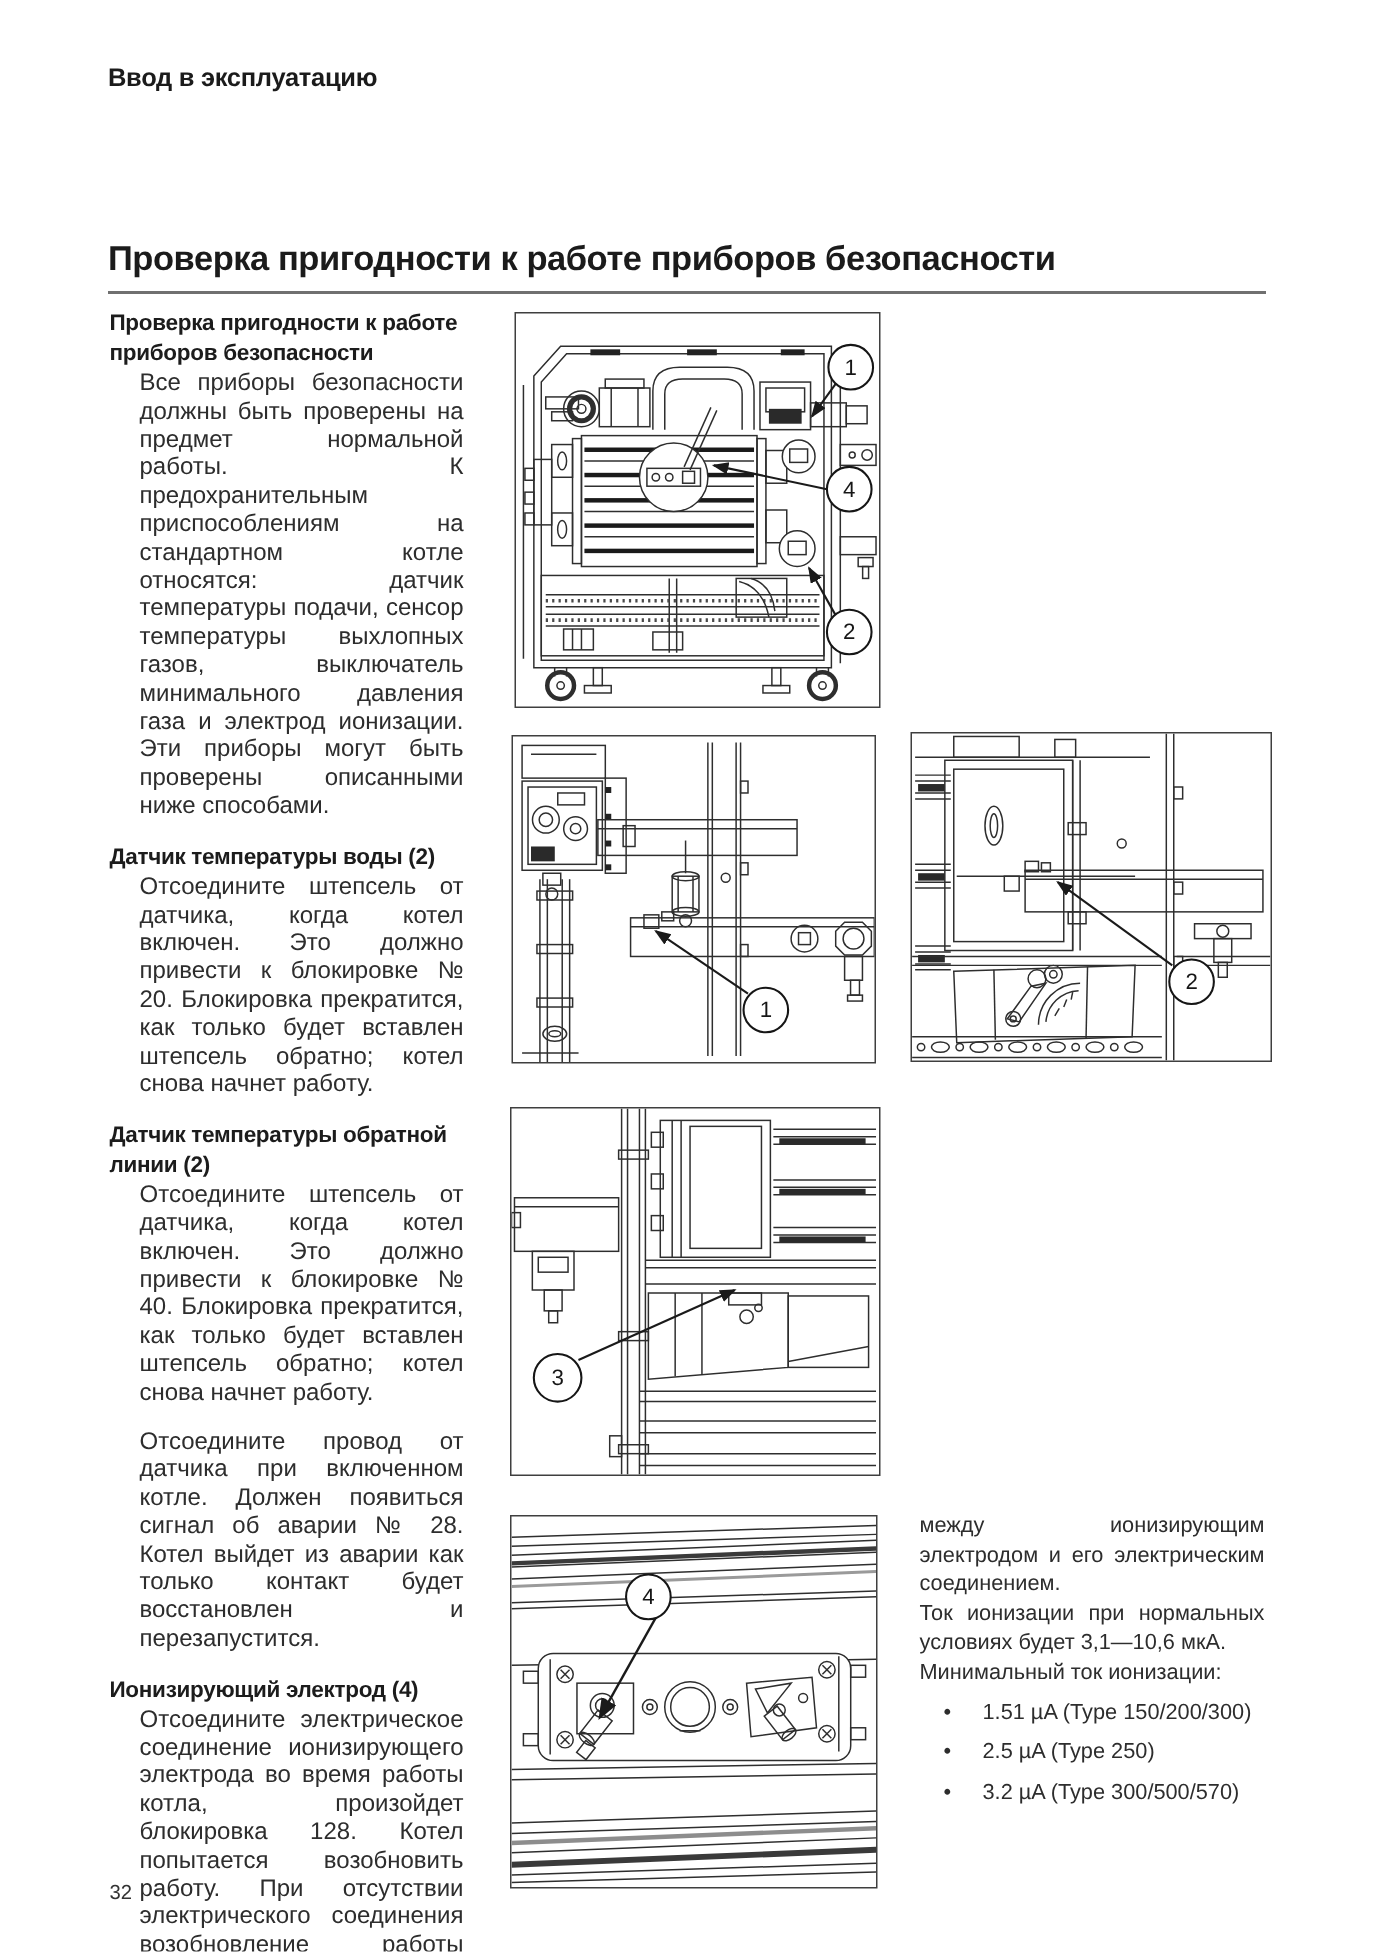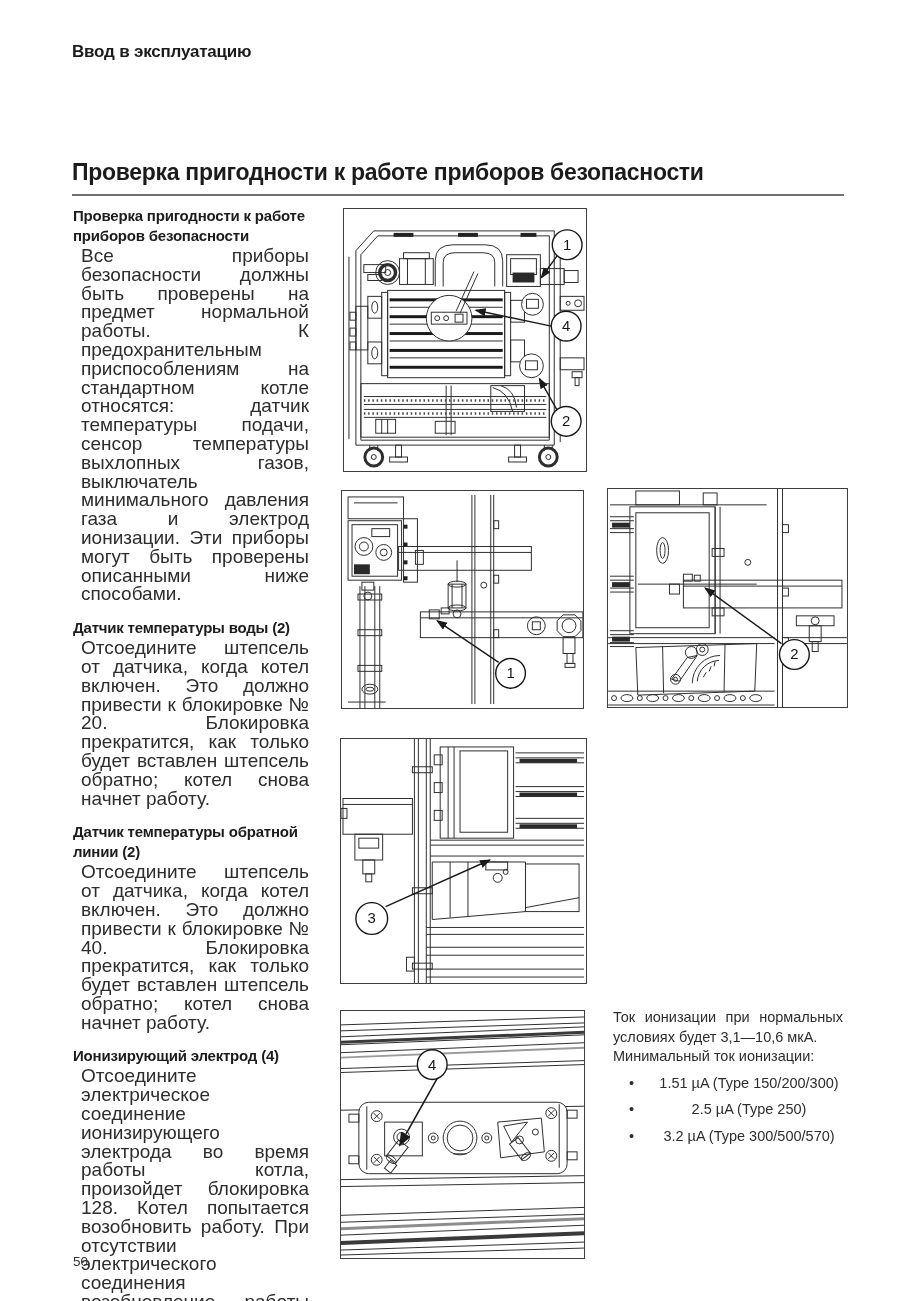--- a/index.html
+++ b/index.html
@@ -18,30 +18,30 @@
   .title-rule{
     position:absolute;left:72px;top:194px;width:772px;height:2px;background:#707070;
   }
   .leftcol{position:absolute;left:73px;top:206px;width:236px;}
   .sec{margin:0 0 14px 0;}
   .sec h3{
     font-size:15px;line-height:20px;font-weight:bold;margin:0 0 1px 0;
     color:#1c1c1c;letter-spacing:-0.2px;
   }
   .sec p{
-    font-size:19px;line-height:18.8px;margin:0 0 0 8px;text-align:justify;
+    font-size:16px;line-height:18.8px;margin:0 0 0 20px;text-align:justify;
     color:#2d2d2d;
   }
   .rightcol{
     position:absolute;left:613px;top:1008px;width:230px;
     font-size:14.5px;line-height:19.6px;color:#2d2d2d;
   }
   .rightcol p{margin:0;text-align:justify;}
   .rightcol ul{list-style:none;margin:3px 0 0 0;padding:0;}
-  .rightcol li{position:relative;padding-left:42px;margin-top:7px;text-align:center;}
+  .rightcol li{position:relative;padding-left:42px;margin-top:7px;text-align:left;}
   .rightcol li::before{content:"\2022";position:absolute;left:16px;top:0;}
   .pagenum{position:absolute;left:73px;top:1254px;font-size:13.5px;color:#333;}
   .fig{
     position:absolute;border:1px solid #3f3f3f;background:#fff;box-sizing:border-box;
   }
   .fig svg{position:absolute;left:0;top:0;width:100%;height:100%;}
   svg text.callout-num{
     font-family:"Liberation Sans",sans-serif;font-size:15px;fill:#161616;
   }
   .f1{left:343px;top:208px;width:244px;height:264px;}
@@ -64,20 +64,21 @@
   </section>
   <section class="sec">
     <h3>Датчик температуры воды (2)</h3>
     <p>Отсоедините штепсель от датчика, когда котел включен. Это должно привести к блокировке № 20. Блокировка прекратится, как только будет вставлен штепсель обратно; котел снова начнет работу.</p>
   </section>
   <section class="sec">
     <h3>Датчик температуры обратной линии (2)</h3>
     <p>Отсоедините штепсель от датчика, когда котел включен. Это должно привести к блокировке № 40. Блокировка прекратится, как только будет вставлен штепсель обратно; котел снова начнет работу.</p>
   </section>
   <section class="sec">
+    <p>Отсоедините провод от датчика при включенном котле. Должен появиться сигнал об аварии № 28. Котел выйдет из аварии как только контакт будет восстановлен и перезапустится.</p>
   </section>
   <section class="sec">
     <h3>Ионизирующий электрод (4)</h3>
     <p>Отсоедините электрическое соединение ионизирующего электрода во время работы котла, произойдет блокировка 128. Котел попытается возобновить работу. При отсутствии электрического соединения возобновление работы приведет к блокировке 133. Если восстановить соединение, то возобновление работы пройдет успешно.</p>
   </section>
 </div>
 
 <div class="fig f1">
 <svg viewBox="0 0 244 264">
   <defs>
@@ -537,22 +538,23 @@
   </g>
   <line x1="97" y1="68" x2="60" y2="134" stroke="#1a1a1a" stroke-width="1.6" marker-end="url(#ah5)"></line>
   <g>
     <circle cx="92" cy="54" r="15" fill="#fff" stroke="#161616" stroke-width="1.4"></circle>
     <text class="callout-num" x="92" y="59" text-anchor="middle">4</text>
   </g>
 </svg>
 </div>
 
 <div class="rightcol">
+  <p>между ионизирующим электродом и его электрическим соединением.</p>
   <p>Ток ионизации при нормальных условиях будет 3,1—10,6 мкА.</p>
   <p>Минимальный ток ионизации:</p>
   <ul>
     <li><span>1.51 µA  (Type 150/200/300)</span></li>
     <li><span>2.5 µA  (Type 250)</span></li>
     <li><span>3.2 µA  (Type 300/500/570)</span></li>
   </ul>
 </div>
 
-<div class="pagenum">50</div>
+<div class="pagenum">32</div>
 
 </body></html>

